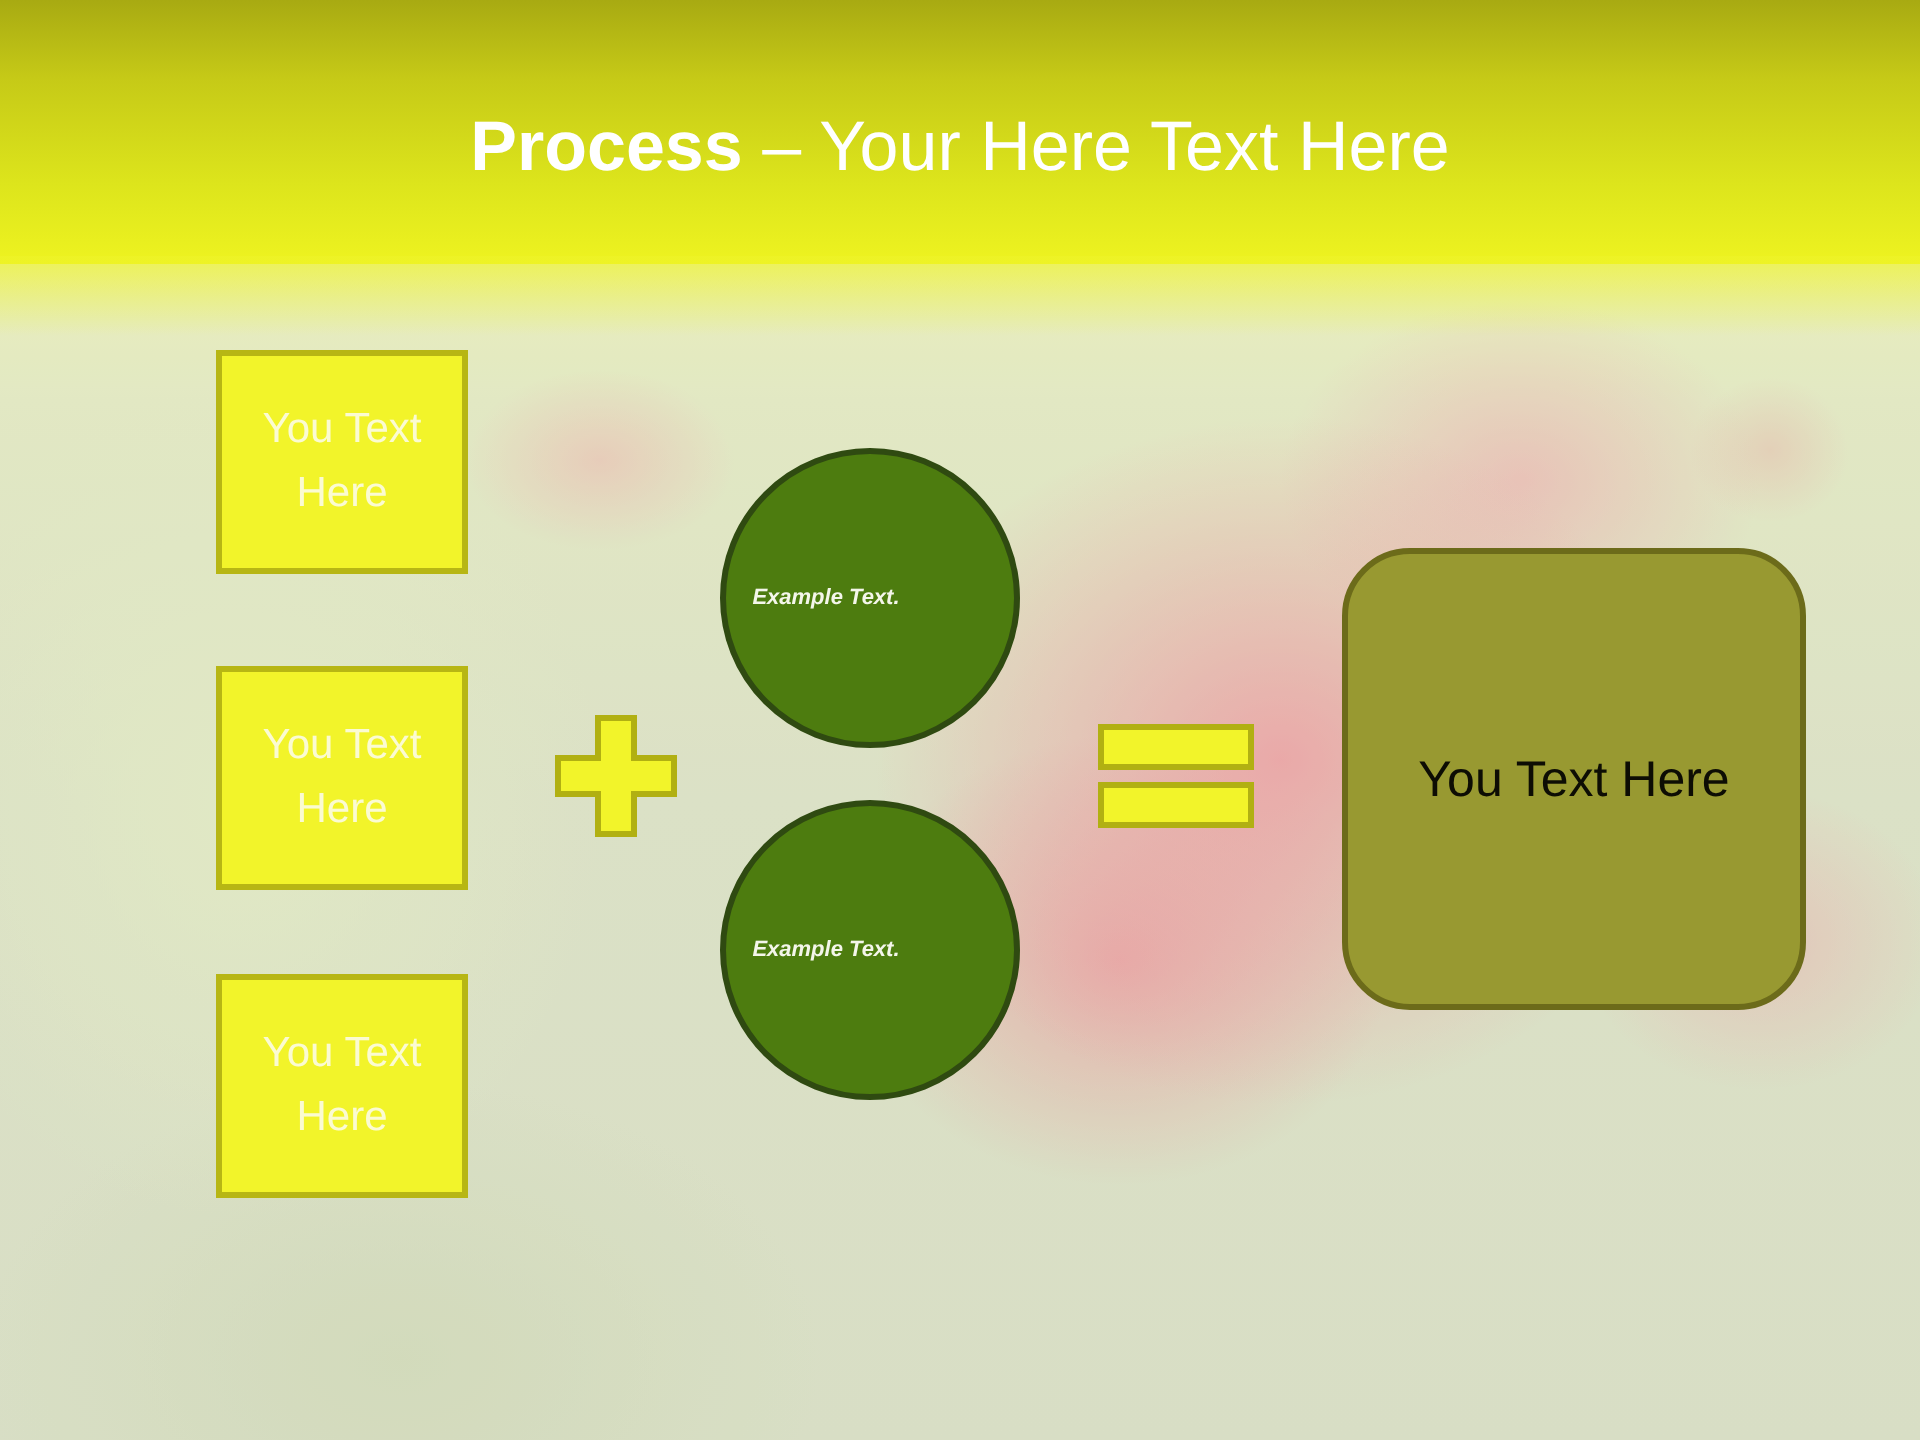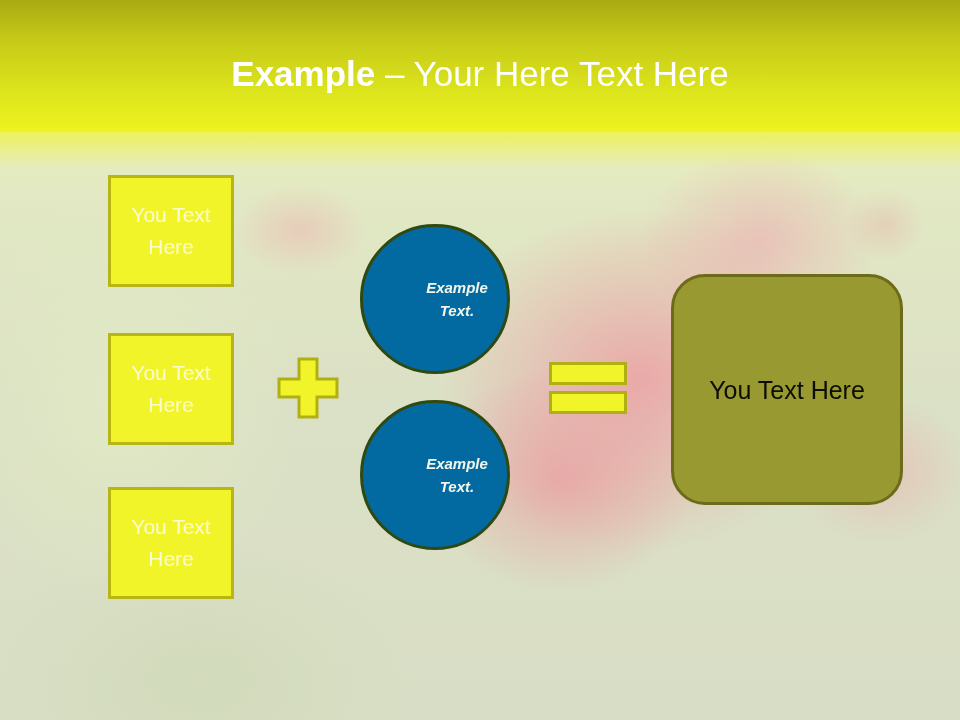--- a/index.html
+++ b/index.html
@@ -32,42 +32,42 @@
 
   .box { position:absolute; left:108px; width:126px; height:112px; background:#f2f42a;
     border:3px solid #b7b614; box-sizing:border-box; display:flex; align-items:center; justify-content:center;
     text-align:center; color:#fbfbd2; font-size:21px; line-height:32px; }
   .box span { width:110px; display:block; }
 
   .plus { position:absolute; left:277px; top:357px; width:62px; height:62px; }
   .equals { position:absolute; left:549px; top:362px; width:78px; height:52px; }
 
   .circle { position:absolute; left:360px; width:150px; height:150px; border-radius:50%;
-    background:#0369a1; border:3px solid #2f4a11; box-sizing:border-box;
-    display:flex; align-items:center; justify-content:flex-end; text-align:center;
-    color:#f4f6ea; font-style:italic; font-weight:bold; font-size:15px; line-height:23px; }
+    background:#4d7c0f; border:3px solid #2f4a11; box-sizing:border-box;
+    display:flex; align-items:center; justify-content:flex-start; text-align:center;
+    color:#f4f6ea; font-style:italic; font-weight:bold; font-size:11px; line-height:23px; }
   .circle span { display:block; width:100px; }
 
   .result { position:absolute; left:671px; top:274px; width:232px; height:231px;
     background:#989931; border:3px solid #6c6b1a; box-sizing:border-box; border-radius:34px;
     display:flex; align-items:center; justify-content:center; text-align:center;
     color:#0d0d04; font-size:25px; line-height:32px; }
 </style>
 </head>
 <body>
 
 <div class="slide">
   <div class="bg-layer bg-green"></div>
   <div class="bg-layer bg-flower"></div>
   <div class="bg-layer bg-veil"></div>
 
   <div class="header"></div>
   <div class="header-fade"></div>
   <div class="title">
-    <b>Example</b><span class="rest"> – Your Here Text Here</span>
+    <b>Process</b><span class="rest"> – Your Here Text Here</span>
   </div>
 
   <div class="box" style="top:175px;">
     <span>You Text Here</span>
   </div>
   <div class="box" style="top:333px;">
     <span>You Text Here</span>
   </div>
   <div class="box" style="top:487px;">
     <span>You Text Here</span>

